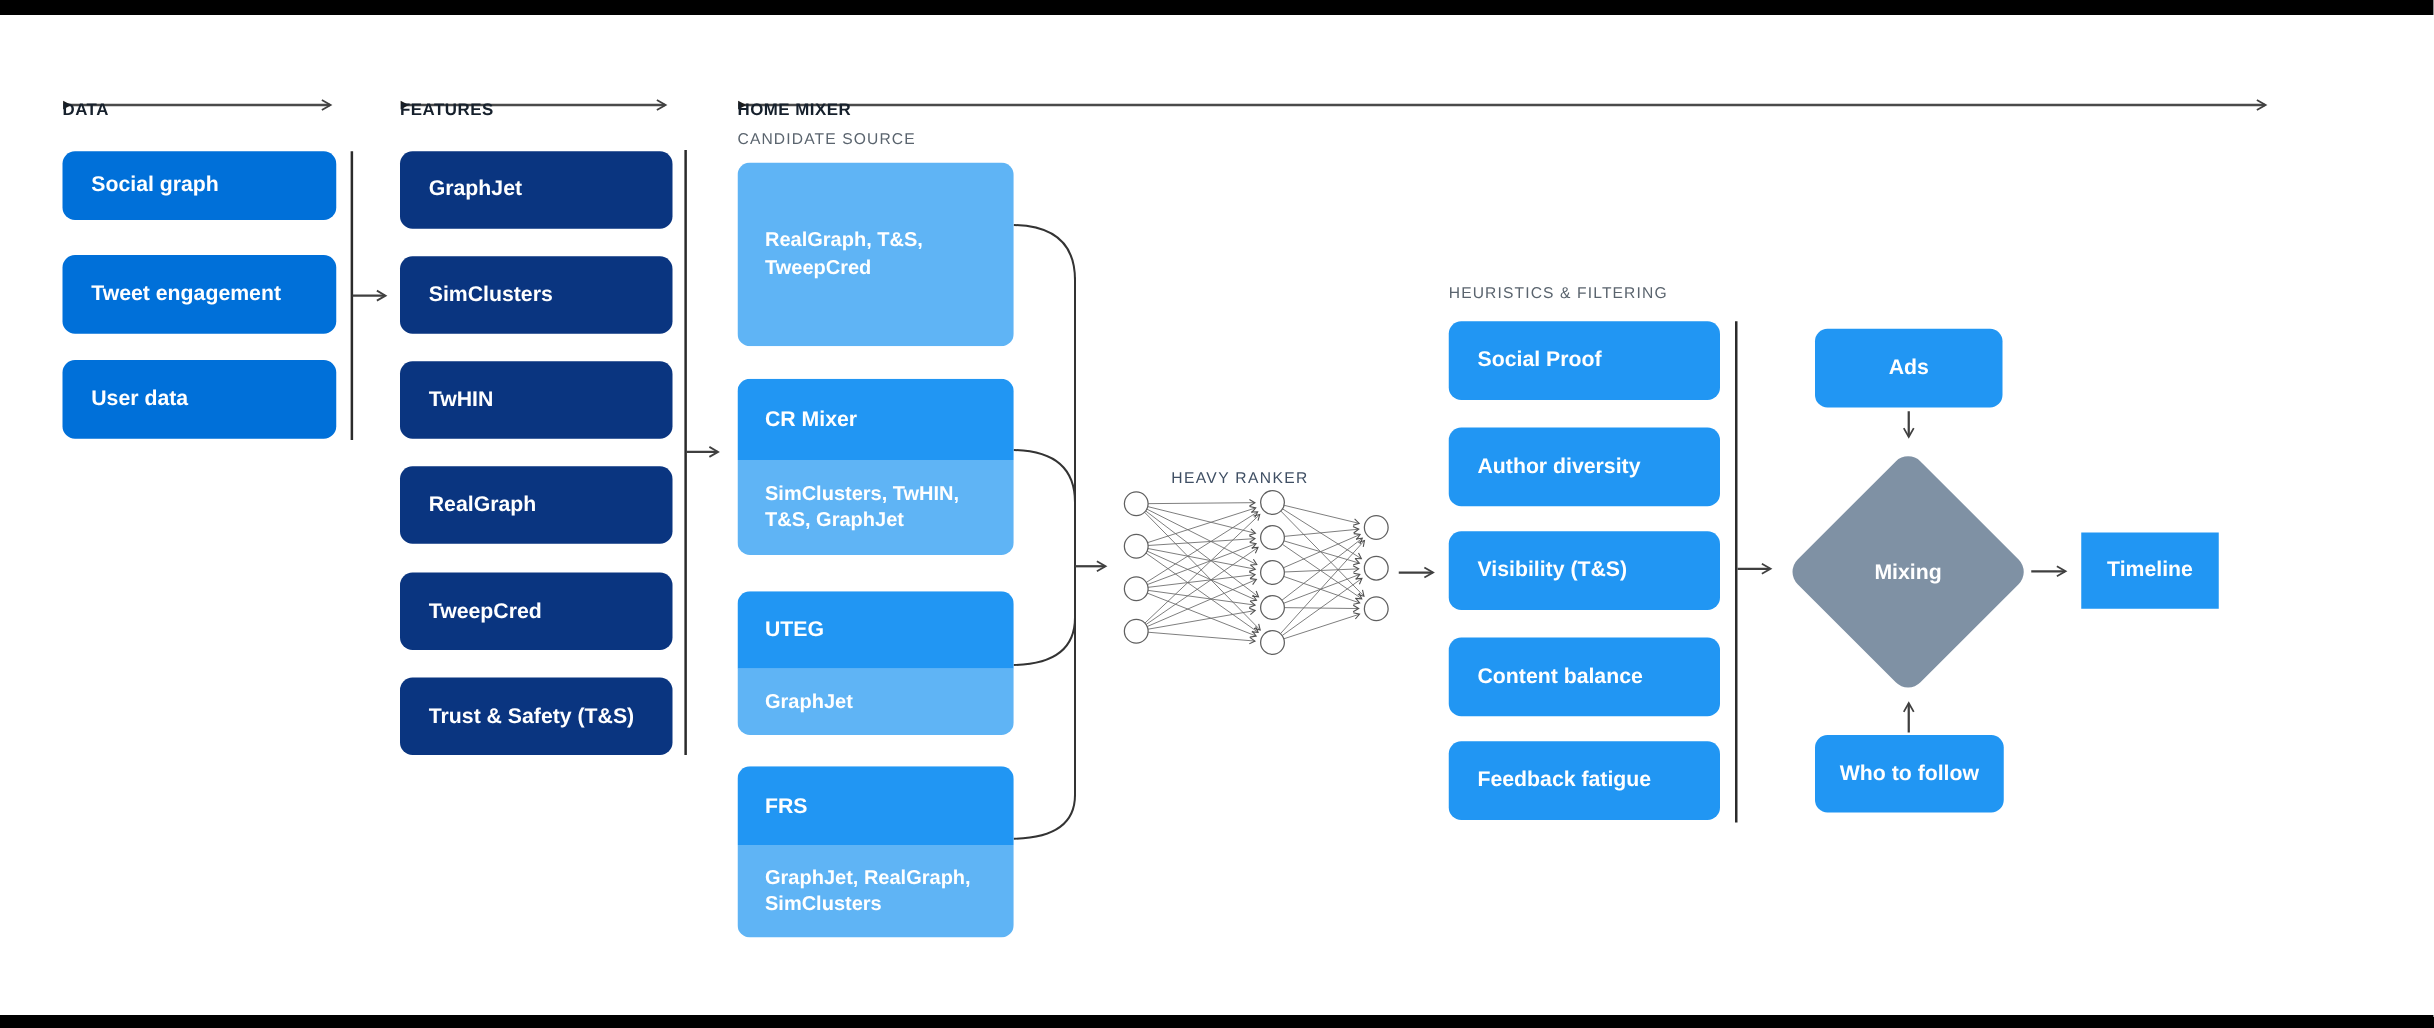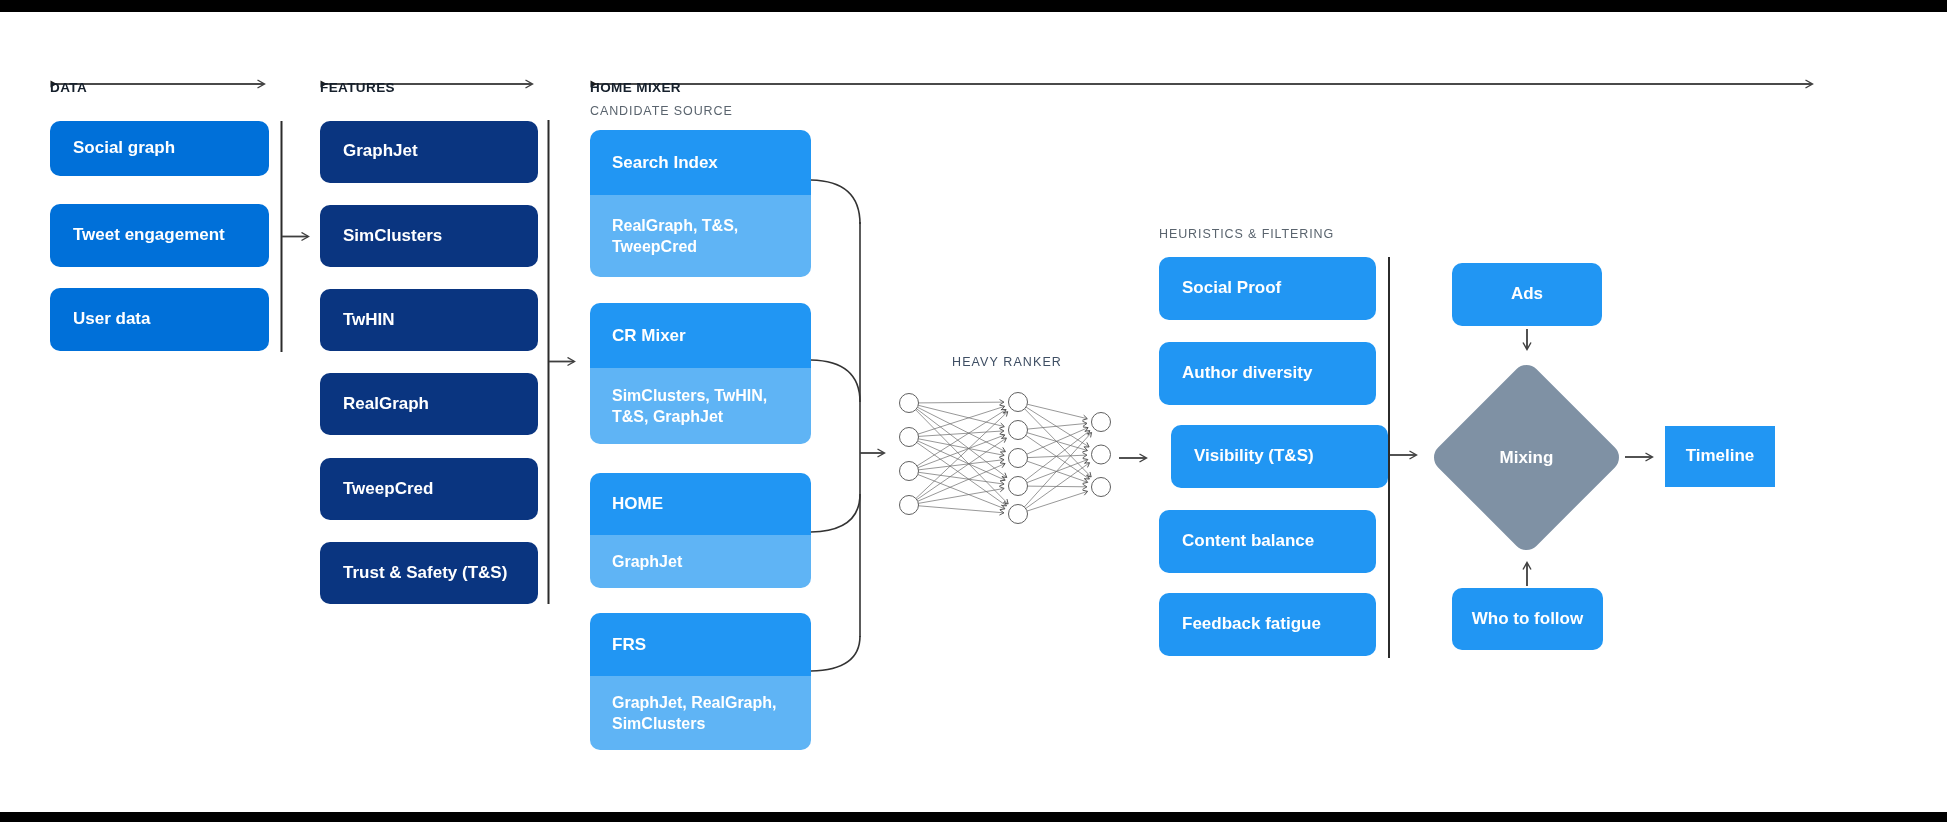--- a/index.html
+++ b/index.html
@@ -14,21 +14,21 @@
   .overlay{position:absolute;left:0;top:0;width:1947px;height:822px;pointer-events:none;}
   .col-header{
     position:absolute;font-size:13.5px;font-weight:bold;letter-spacing:.4px;
     color:var(--ink,#16202c);
     margin-top:24px;
   }
   .caption{
     position:absolute;font-size:12.5px;letter-spacing:.9px;
     color:var(--caption,#57616c);
   }
-  .caption.ranker{color:var(--heavy_label,#3e4e63);text-align:center;letter-spacing:1.1px;}
+  .caption.ranker{color:var(--heavy_label,#3e4e63);text-align:left;letter-spacing:1.1px;margin-top:20px;}
   .box{
     position:absolute;box-sizing:border-box;border-radius:10px;
     display:flex;align-items:center;padding:0 23px;
     color:#fff;font-size:17px;font-weight:600;line-height:1.3;
   }
   .box.azure{background:var(--azure,#0070d9);}
   .box.navy{background:var(--navy,#0a3580);}
   .box.sky{background:var(--sky,#2196f3);}
   .box.center{justify-content:center;padding:0;text-align:center;}
   .card{
@@ -164,45 +164,44 @@
   <div class="box navy" style="left:320px;top:120.5px;width:218px;height:62px;">GraphJet</div>
   <div class="box navy" style="left:320px;top:204.8px;width:218px;height:62px;">SimClusters</div>
   <div class="box navy" style="left:320px;top:289.1px;width:218px;height:62px;">TwHIN</div>
   <div class="box navy" style="left:320px;top:373.4px;width:218px;height:62px;">RealGraph</div>
   <div class="box navy" style="left:320px;top:457.7px;width:218px;height:62px;">TweepCred</div>
   <div class="box navy" style="left:320px;top:542px;width:218px;height:62px;">Trust &amp; Safety (T&amp;S)</div>
 
   <div class="caption" style="left:590px;top:104px;">CANDIDATE SOURCE</div>
 
   <div class="card" style="left:590px;top:130px;width:221px;height:147px;">
-    <div class="head" style="height:65px;">Search Index</div>
     <div class="body">RealGraph, T&amp;S, TweepCred</div>
   </div>
 
   <div class="card" style="left:590px;top:303px;width:221px;height:141px;">
     <div class="head" style="height:65px;">CR Mixer</div>
     <div class="body">SimClusters, TwHIN, T&amp;S, GraphJet</div>
   </div>
 
   <div class="card" style="left:590px;top:473px;width:221px;height:115px;">
-    <div class="head" style="height:62px;">HOME</div>
+    <div class="head" style="height:62px;">UTEG</div>
     <div class="body">GraphJet</div>
   </div>
 
   <div class="card" style="left:590px;top:613px;width:221px;height:137px;">
     <div class="head" style="height:63px;">FRS</div>
     <div class="body">GraphJet, RealGraph, SimClusters</div>
   </div>
 
   <div class="caption ranker" style="left:937px;top:355px;width:140px;">HEAVY RANKER</div>
 
   <div class="caption" style="left:1159px;top:227px;">HEURISTICS &amp; FILTERING</div>
   <div class="box sky" style="left:1159px;top:257px;width:217px;height:63px;">Social Proof</div>
   <div class="box sky" style="left:1159px;top:341.5px;width:217px;height:63px;">Author diversity</div>
-  <div class="box sky" style="left:1159px;top:425px;width:217px;height:63px;margin-left:12px;">Visibility (T&amp;S)</div>
+  <div class="box sky" style="left:1159px;top:425px;width:217px;height:63px;">Visibility (T&amp;S)</div>
   <div class="box sky" style="left:1159px;top:509.5px;width:217px;height:63px;">Content balance</div>
   <div class="box sky" style="left:1159px;top:593px;width:217px;height:63px;">Feedback fatigue</div>
 
   <div class="box sky center" style="left:1452px;top:263px;width:150px;height:63px;">Ads</div>
   <div class="diamond">
     <span>Mixing</span>
   </div>
   <div class="box sky center" style="left:1452px;top:588px;width:151px;height:62px;">Who to follow</div>
   <div class="box sky center" style="left:1665px;top:426px;width:110px;height:61px;border-radius:0;">Timeline</div>
 

